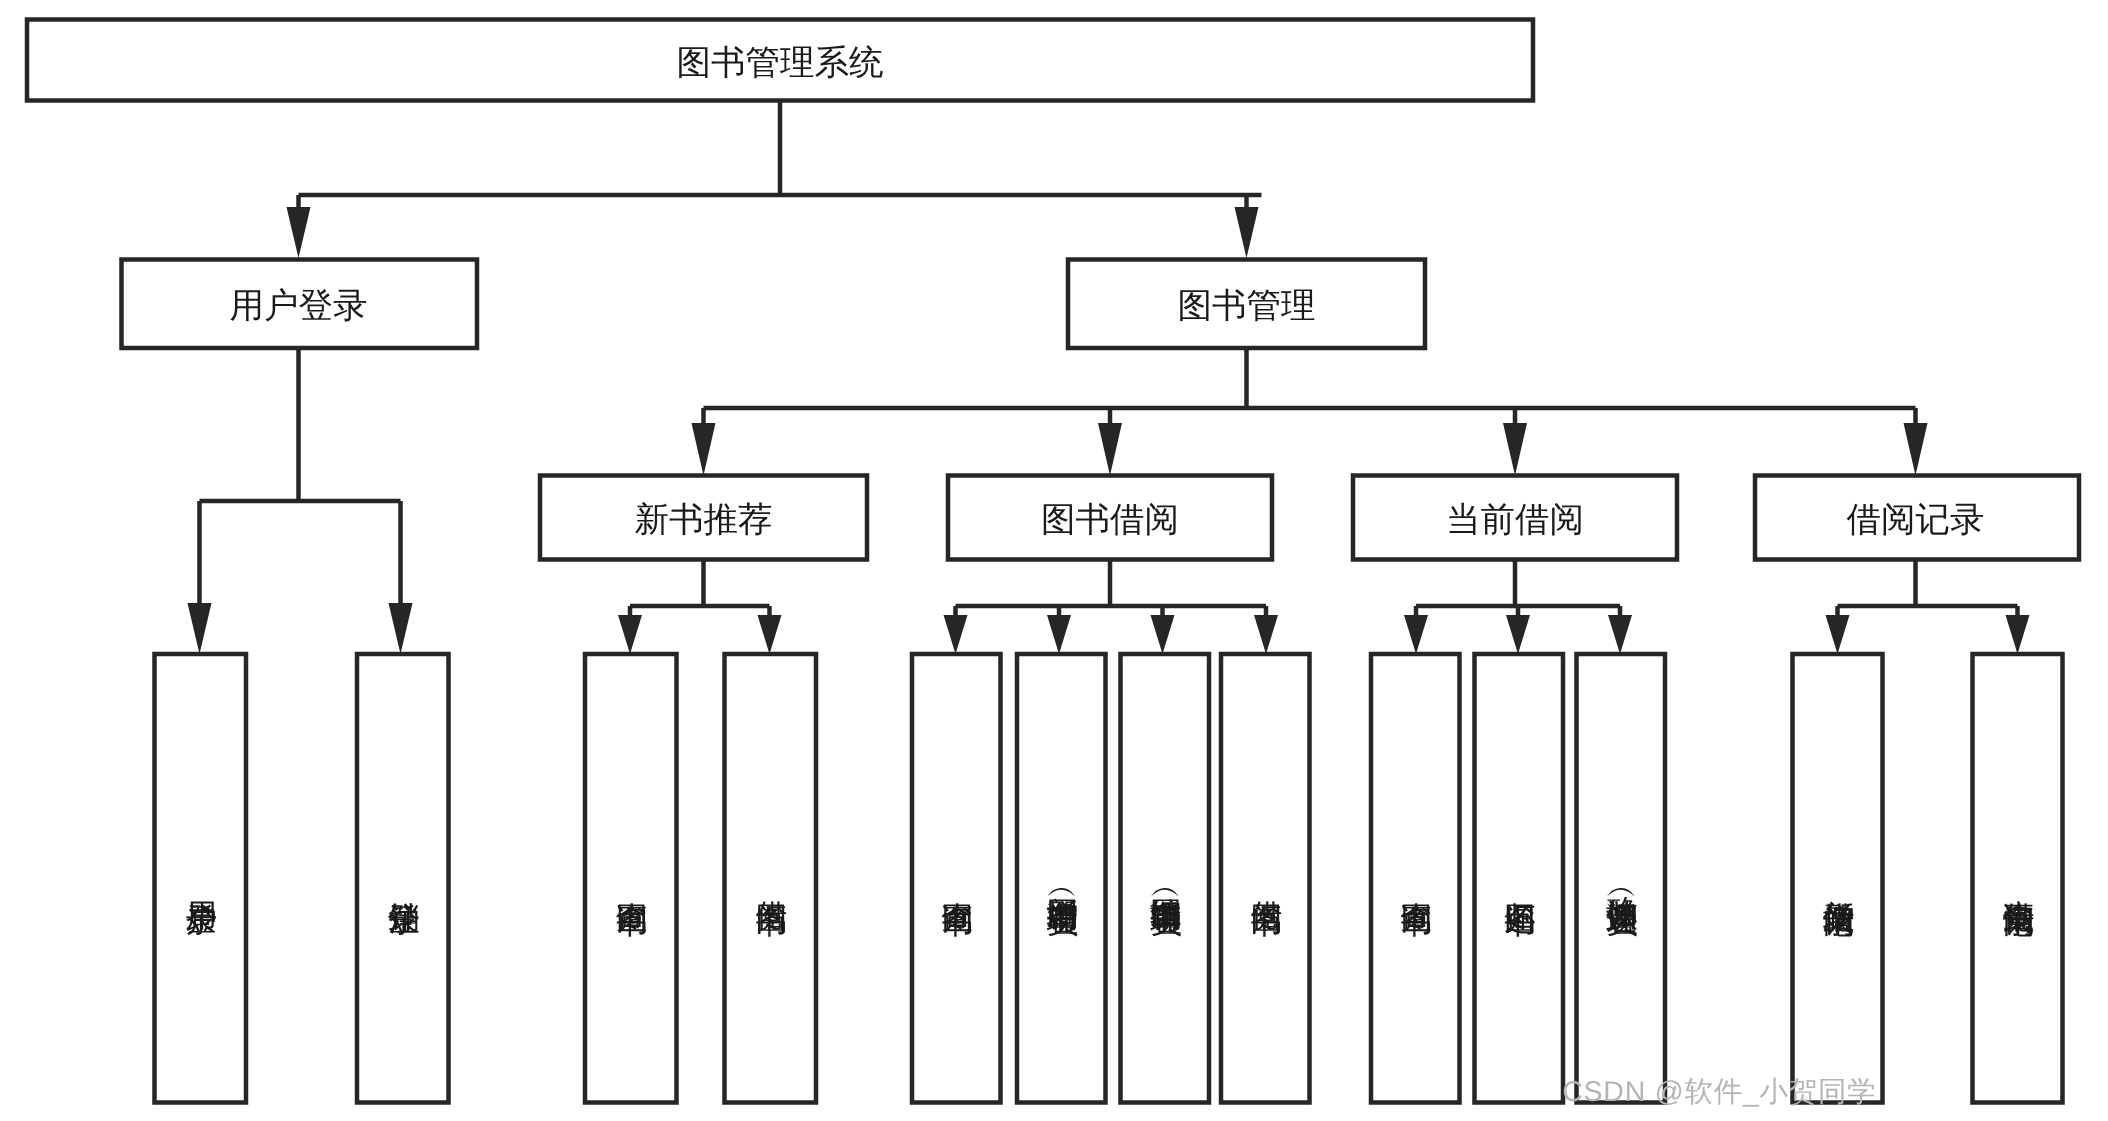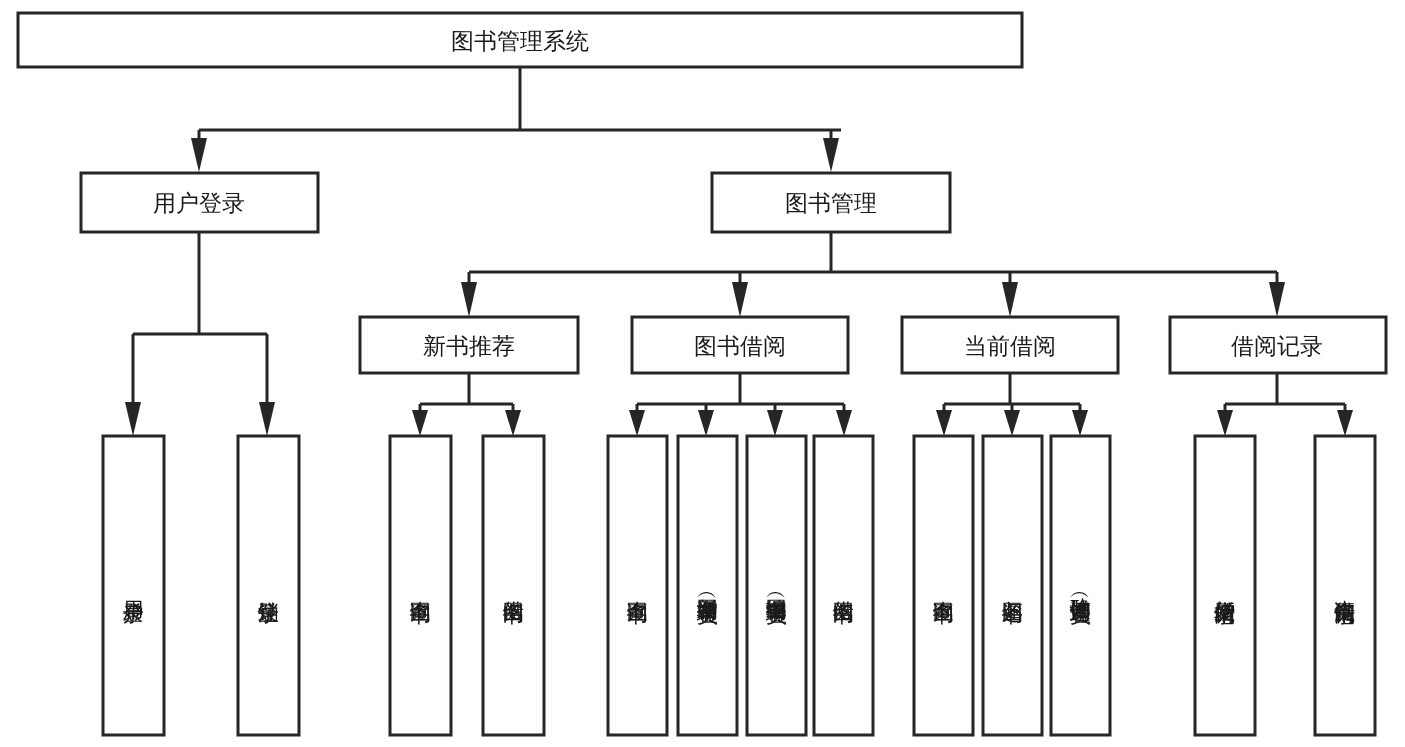--- a/index.html
+++ b/index.html
@@ -198,14 +198,15 @@
   <div class="node-label-v" style="left:747px; top:436px; width:59px; height:299px;">编辑图书（管理员）</div>
   <div class="node-label-v" style="left:814px; top:436px; width:59px; height:299px;">借阅图书</div>
 
   <div class="node-label-v" style="left:914px; top:436px; width:59px; height:299px;">查询图书</div>
   <div class="node-label-v" style="left:983px; top:436px; width:59px; height:299px;">归还图书</div>
   <div class="node-label-v" style="left:1051px; top:436px; width:59px; height:299px;">确认归还（管理员）</div>
 
   <div class="node-label-v" style="left:1195px; top:436px; width:60px; height:299px;">新增借阅记录</div>
   <div class="node-label-v" style="left:1315px; top:436px; width:60px; height:299px;">查询借阅记录</div>
 
+  <div class="watermark">CSDN @软件_小贺同学</div>
 
 </div>
 
 </body></html>

